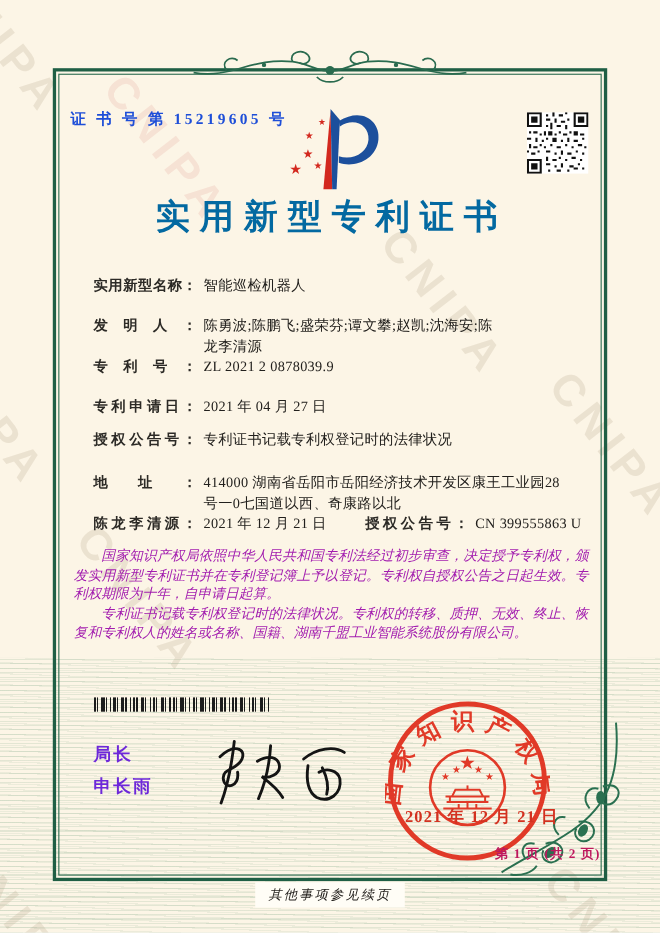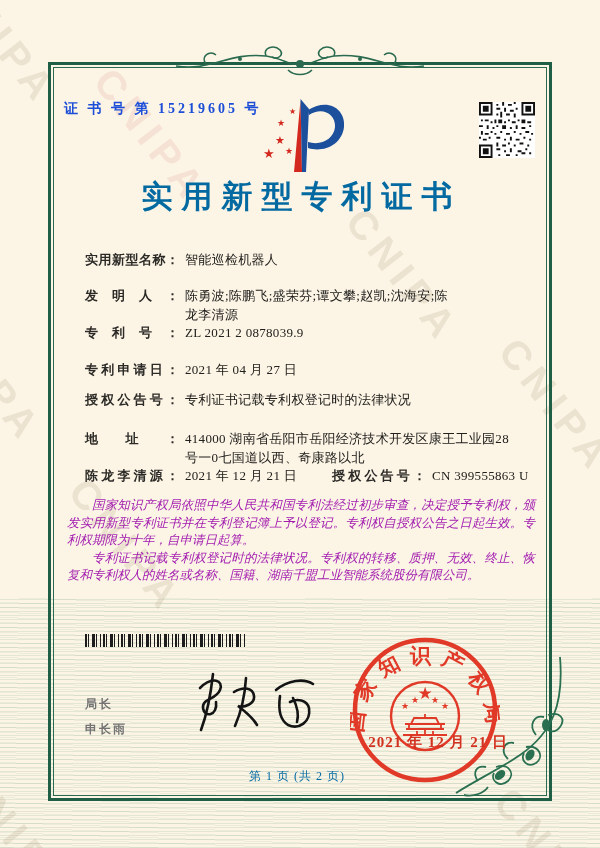--- a/index.html
+++ b/index.html
@@ -73,32 +73,32 @@
   .barcode{
     position:absolute;left:85px;top:634px;width:162px;height:13px;z-index:5;
     background-image:repeating-linear-gradient(90deg,
       #1c1c1c 0 2px, transparent 2px 3px,
       #1c1c1c 3px 4px, transparent 4px 7px,
       #1c1c1c 7px 10px, transparent 10px 11px,
       #1c1c1c 11px 12px, transparent 12px 15px,
       #1c1c1c 15px 16px, transparent 16px 18px);
   }
   
-  .director{position:absolute;left:85px;top:696px;z-index:5;font-size:12px;font-weight:600;color:#737373;}
+  .director{position:absolute;left:85px;top:676px;z-index:5;font-size:16px;font-weight:600;color:#6d28d9;}
   .director div{margin-bottom:8px;letter-spacing:2px;}
   .sign{position:absolute;left:180px;top:668px;z-index:6;}
   
   .seal{position:absolute;left:350px;top:634px;z-index:5;opacity:0.95;}
   .seal-date{
     position:absolute;left:368px;top:733px;width:140px;z-index:6;
     font-size:15px;color:#d33120;letter-spacing:1px;text-align:center;font-weight:600;
   }
   .page-info{
     position:absolute;left:48px;top:768px;width:498px;z-index:5;
-    text-align:center;font-size:12px;color:#0369a1;letter-spacing:1px;
+    text-align:right;font-size:12px;color:#be185d;letter-spacing:1px;font-weight:bold;
   }
   .continuation{
     position:absolute;left:0;top:802px;width:600px;z-index:5;text-align:center;
   }
   .continuation span{
     display:inline-block;background:#fffdf6;padding:3px 12px;
     font-size:12px;font-style:italic;letter-spacing:2px;color:#26231f;
   }
   svg{display:block;}
 </style>
@@ -257,14 +257,17 @@
       <path d="M-16,13 L-16,8 M16,13 L16,8"></path>
       <path d="M-20,8 L20,8"></path>
       <path d="M-14,8 L-11,2 L11,2 L14,8"></path>
       <path d="M-8,19 L-8,15 M0,19 L0,14 M8,19 L8,15"></path>
       <path d="M0,2 L0,-2"></path>
     </g>
   </svg>
   <div class="seal-date">2021 年 12 月 21 日</div>
 
   <div class="page-info">第 1 页 (共 2 页)</div>
+  <div class="continuation">
+    <span>其他事项参见续页</span>
+  </div>
 
 </div>
 
 </body></html>

